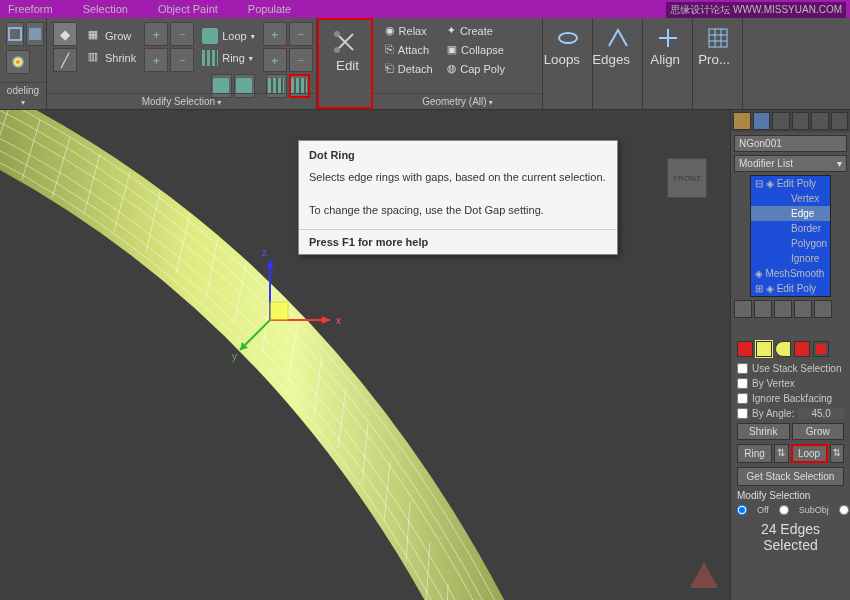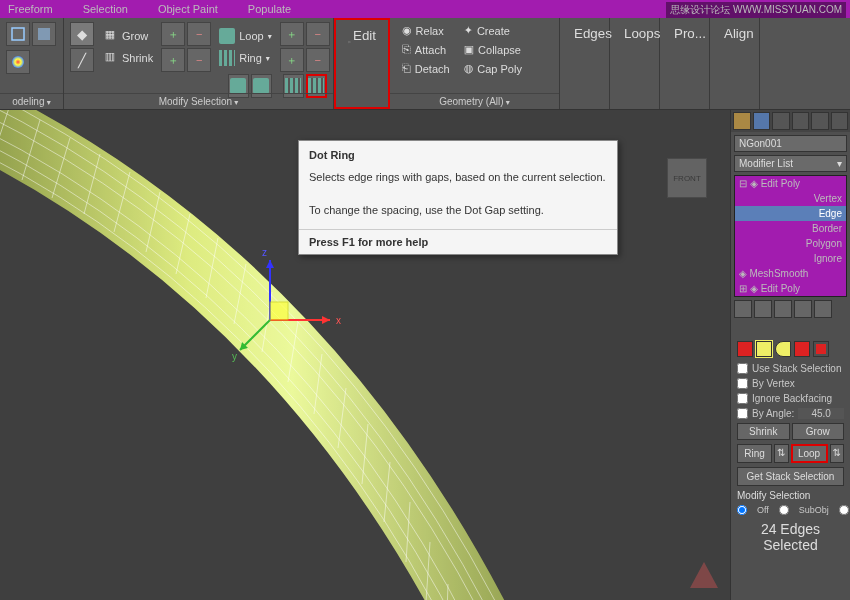--- a/index.html
+++ b/index.html
@@ -8,40 +8,40 @@
 .ribbon-tabs span { color: #bbb; cursor: pointer; }
 .ribbon { display: flex; background: #555; border-bottom: 1px solid #333; height: 92px; }
 .ribbon-group { border-right: 1px solid #3a3a3a; padding: 4px 6px; display: flex; flex-direction: column; position: relative; }
 .ribbon-group-label { position: absolute; bottom: 0; left: 0; right: 0; text-align: center; font-size: 10px; color: #ccc; padding: 2px 4px; border-top: 1px solid #444; }
 .ribbon-group-label::after { content: " ▾"; font-size: 8px; }
 .rbtn { background: #666; border: 1px solid #444; width: 24px; height: 24px; display: inline-flex; align-items: center; justify-content: center; color: #ddd; cursor: pointer; }
 .rbtn-wide { background: none; border: none; color: #ddd; padding: 2px 6px; cursor: pointer; font-size: 11px; display: flex; align-items: center; gap: 4px; }
 .rbtn.sel { background: #7a7a7a; }
 .row { display: flex; gap: 2px; align-items: center; }
 .col { display: flex; flex-direction: column; gap: 2px; }
-.big-btn { display: flex; flex-direction: row; align-items: flex-start; gap: 2px; background: none; border: none; color: #ddd; padding: 4px 6px; cursor: pointer; }
+.big-btn { display: flex; flex-direction: column; align-items: flex-end; gap: 2px; background: none; border: none; color: #ddd; padding: 4px 6px; cursor: pointer; }
 .icon { width: 16px; height: 16px; display: inline-block; }
 .loop-ic { background: linear-gradient(90deg,#6a9 0%,#6a9 100%); border-radius: 2px; }
 .ring-ic { background: repeating-linear-gradient(90deg,#6a9,#6a9 3px,#555 3px,#555 5px); }
 .red-box { border: 2px solid #d00 !important; }
 .viewport { position: absolute; top: 110px; left: 0; right: 120px; bottom: 0; background: #3f3f3f; overflow: hidden; }
 .viewport svg { width: 100%; height: 100%; }
 .tooltip { position: absolute; top: 140px; left: 298px; width: 320px; background: #f5f5f5; color: #333; border: 1px solid #888; font-size: 11px; box-shadow: 2px 2px 6px rgba(0,0,0,.4); }
 .tooltip .tt-title { font-weight: bold; padding: 8px 10px 4px; }
 .tooltip .tt-body { padding: 4px 10px 10px; line-height: 1.5; }
 .tooltip .tt-footer { border-top: 1px solid #ccc; padding: 6px 10px; font-weight: bold; }
 .cmd-panel { position: absolute; top: 110px; right: 0; width: 120px; bottom: 0; background: #4f4f4f; border-left: 1px solid #333; display: flex; flex-direction: column; font-size: 10px; }
 .cmd-tabs { display: flex; background: #444; padding: 2px; gap: 2px; }
 .cmd-tab { width: 18px; height: 18px; background: #555; border: 1px solid #333; cursor: pointer; }
 .cmd-tab.active { background: #6a6a6a; }
 .obj-name { background: #6a6a6a; border: 1px solid #333; padding: 2px 4px; margin: 3px; color: #ddd; }
 .mod-list { background: #6a6a6a; border: 1px solid #333; padding: 2px 4px; margin: 0 3px 3px; color: #ddd; display: flex; justify-content: space-between; }
-.mod-stack { background: #a21caf; margin: 0 3px; border: 1px solid #222; font-size: 10px; }
+.mod-stack { background: #1d4ed8; margin: 0 19px; border: 1px solid #222; font-size: 10px; }
 .mod-item { padding: 2px 4px 2px 18px; cursor: pointer; color: #bbb; }
-.mod-item.p1 { padding-left: 28px; text-align: right; }
+.mod-item.p1 { padding-left: 40px; }
 .mod-item.hl { background: #5b7fb8; color: #fff; }
 .mod-btns { display: flex; gap: 2px; margin: 3px; }
 .mod-btns button { width: 18px; height: 18px; background: #666; border: 1px solid #333; cursor: pointer; }
 .sub-sel { display: flex; gap: 3px; margin: 4px 6px; }
 .sub-sel .sb { width: 16px; height: 16px; border: 1px solid #333; cursor: pointer; }
 .sb.vertex { background: #d22; }
 .sb.edge { background: #ee6; }
 .sb.border { background: #ee6; border-radius: 50% 0 0 50%; }
 .sb.poly { background: #d22; }
 .sb.elem { background: #d22; box-shadow: inset 0 0 0 2px #4f4f4f; }
@@ -64,21 +64,21 @@
 <body>
 
 <div class="ribbon-tabs">
   <span>Freeform</span>
   <span>Selection</span>
   <span>Object Paint</span>
   <span>Populate</span>
 </div>
 
 <div class="ribbon">
-  <div class="ribbon-group" style="width:64px">
+  <div class="ribbon-group" style="width:47px">
     <div class="row">
       <button class="rbtn">
           <svg class="icon" viewBox="0 0 16 16">
             <rect x="2" y="2" width="12" height="12" fill="none" stroke="#9cf" stroke-width="1.5"></rect>
           </svg>
         </button>
       <button class="rbtn">
           <svg class="icon" viewBox="0 0 16 16">
             <rect x="2" y="2" width="12" height="12" fill="#9cf" opacity=".5"></rect>
           </svg>
@@ -207,48 +207,48 @@
             <span>Cap Poly</span>
           </button>
       </div>
     </div>
     <div class="ribbon-group-label">Geometry (All)</div>
   </div>
 
   <div class="ribbon-group" style="width:50px">
     <button class="big-btn">
         <svg width="24" height="24">
+          <ellipse cx="12" cy="12" rx="9" ry="5" stroke="#9cf" fill="none" stroke-width="2"></ellipse>
+        </svg>
+        <span>Loops</span>
+      </button>
+  </div>
+  <div class="ribbon-group" style="width:50px">
+    <button class="big-btn">
+        <svg width="24" height="24">
           <path d="M3 20 L12 4 L21 20" stroke="#9cf" fill="none" stroke-width="2"></path>
         </svg>
         <span>Edges</span>
       </button>
   </div>
   <div class="ribbon-group" style="width:50px">
     <button class="big-btn">
         <svg width="24" height="24">
-          <ellipse cx="12" cy="12" rx="9" ry="5" stroke="#9cf" fill="none" stroke-width="2"></ellipse>
+          <path d="M12 3v18M3 12h18" stroke="#9cf" stroke-width="2"></path>
         </svg>
-        <span>Loops</span>
+        <span>Align</span>
       </button>
   </div>
   <div class="ribbon-group" style="width:50px">
     <button class="big-btn">
         <svg width="24" height="24">
           <rect x="3" y="3" width="18" height="18" fill="none" stroke="#9cf"></rect>
           <path d="M9 3v18M15 3v18M3 9h18M3 15h18" stroke="#9cf"></path>
         </svg>
         <span>Pro...</span>
-      </button>
-  </div>
-  <div class="ribbon-group" style="width:50px">
-    <button class="big-btn">
-        <svg width="24" height="24">
-          <path d="M12 3v18M3 12h18" stroke="#9cf" stroke-width="2"></path>
-        </svg>
-        <span>Align</span>
       </button>
   </div>
 </div>
 
 <div class="viewport">
   <svg viewBox="0 0 730 490">
     <defs>
       <linearGradient id="tube" x1="0" y1="0" x2="1" y2="0">
         <stop offset="0%" stop-color="#7a8a2a"></stop>
           <stop offset="40%" stop-color="#d8e86a"></stop>

